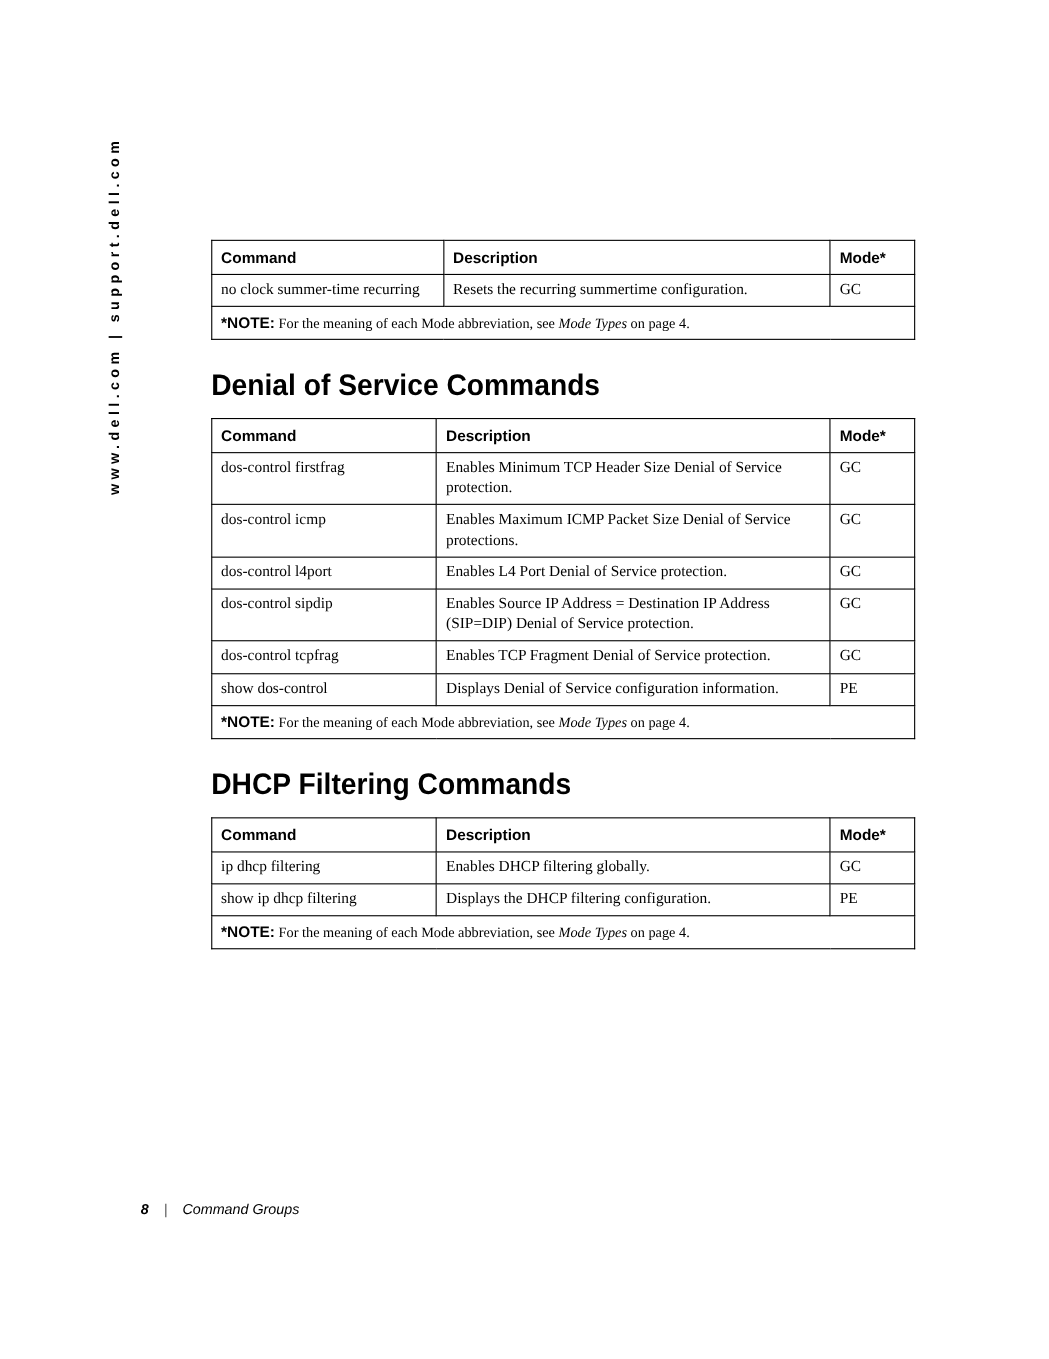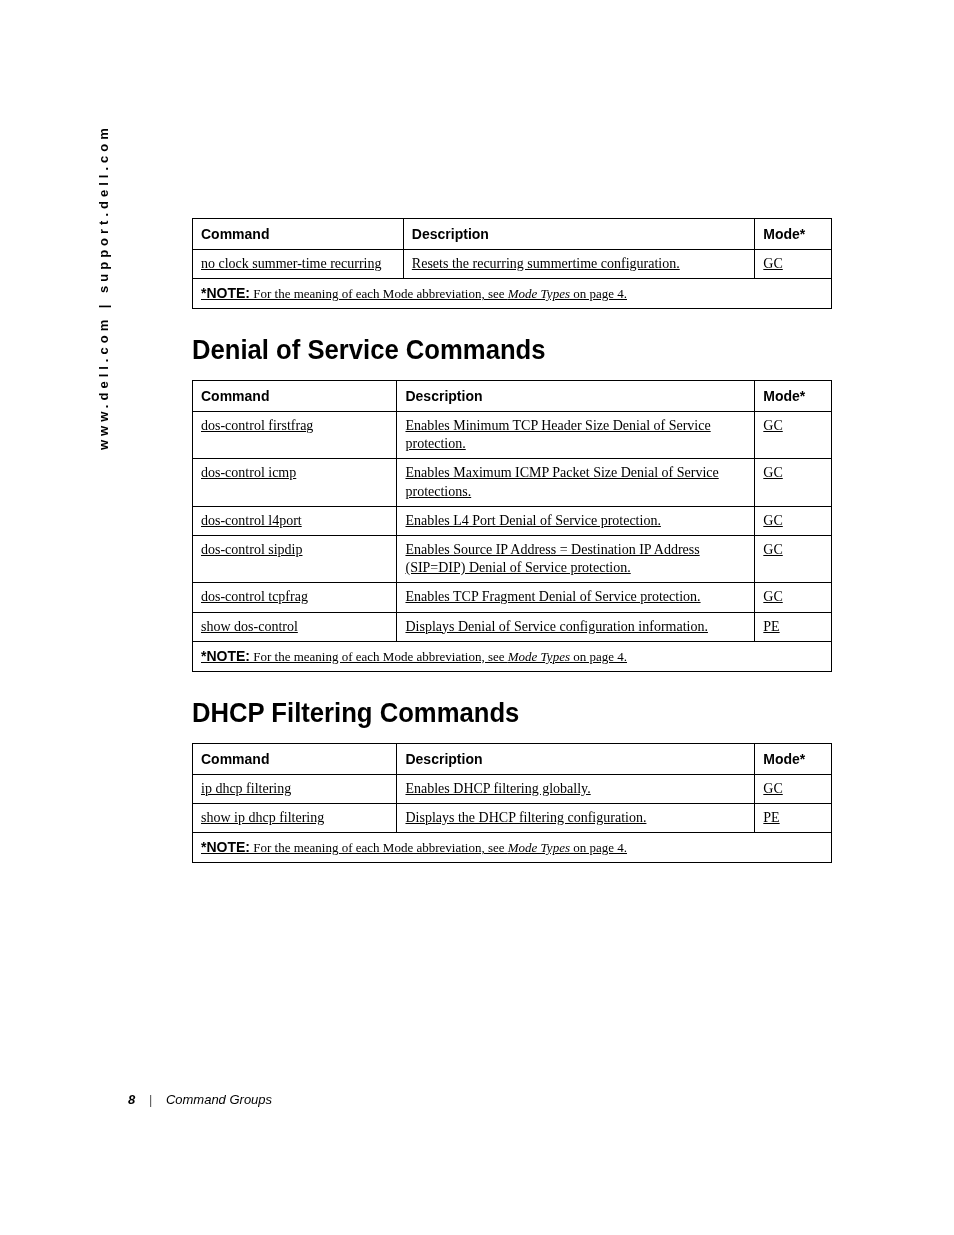--- a/index.html
+++ b/index.html
@@ -55,21 +55,20 @@
   }
   table.cmd th {
     font-family: var(--sans-cond);
     font-weight: bold;
     padding: 7px 6px 7px 8px;
   }
   table.cmd td {
     font-family: var(--serif);
     padding: 5px 6px 5px 8px;
     line-height: 1.3;
-    text-decoration: underline;
   }
   table.cmd col.c1 { width: 32%; }
   table.cmd col.c2 { width: 56%; }
   table.cmd col.c3 { width: 12%; }
   .note-row td {
     font-family: var(--sans);
     font-size: 13px;
     padding: 6px 6px 6px 8px;
   }
   .note-row .note-label { font-weight: bold; font-family: var(--sans-cond); font-size:14px; }

